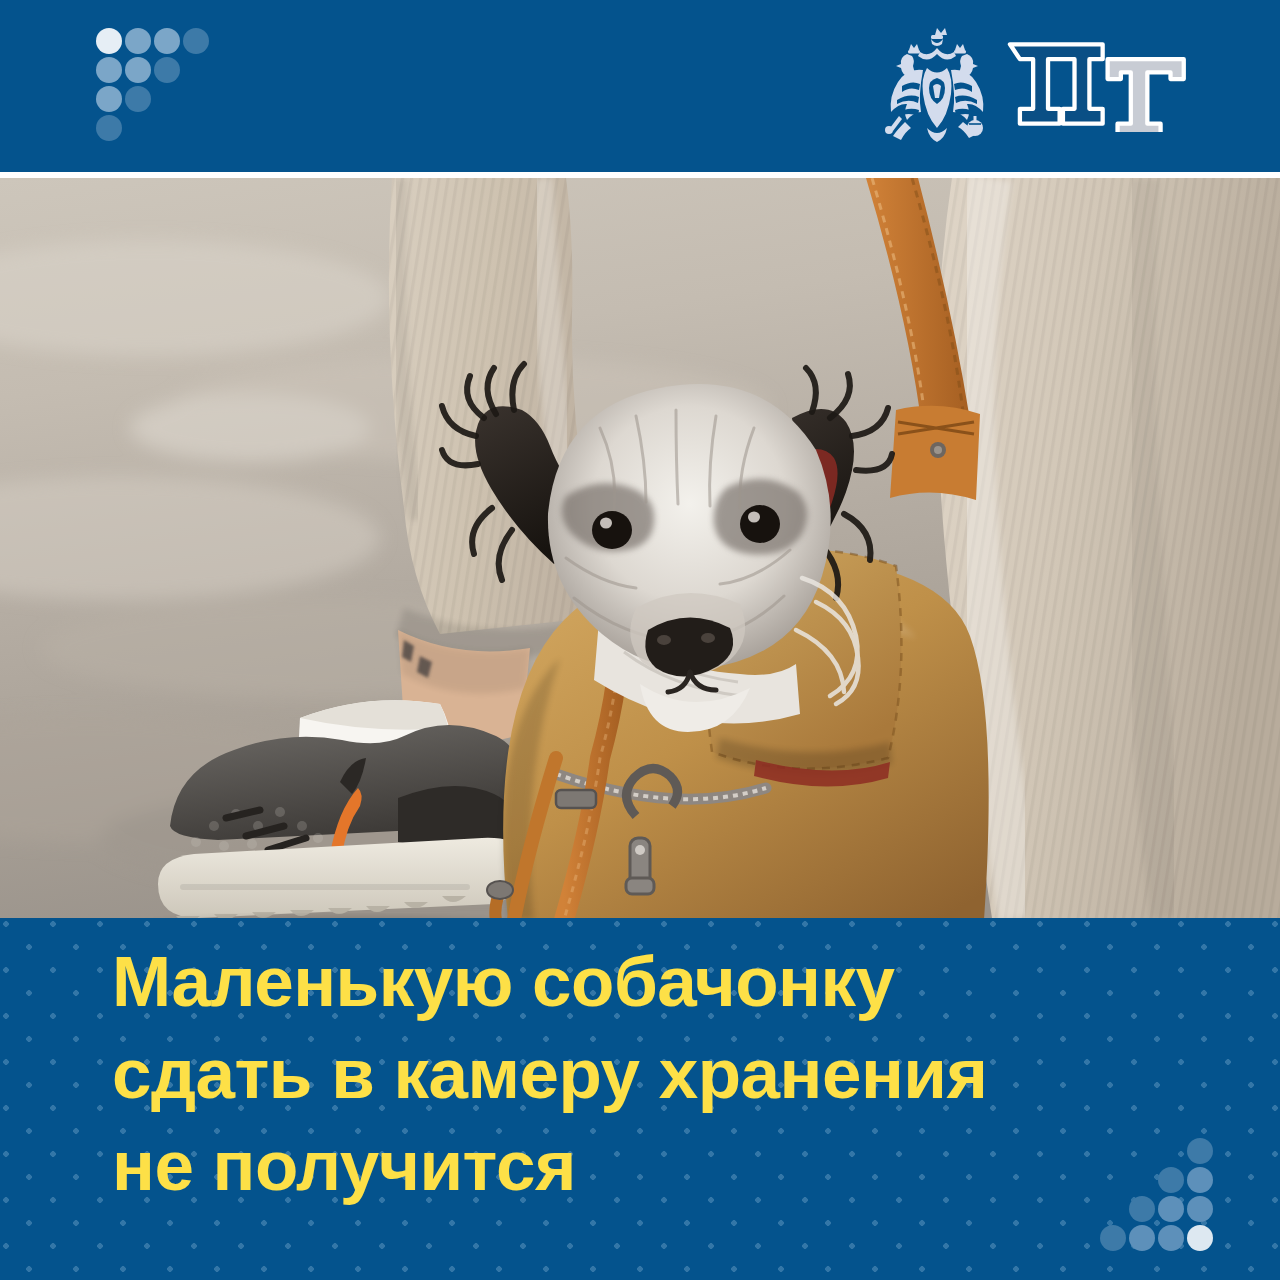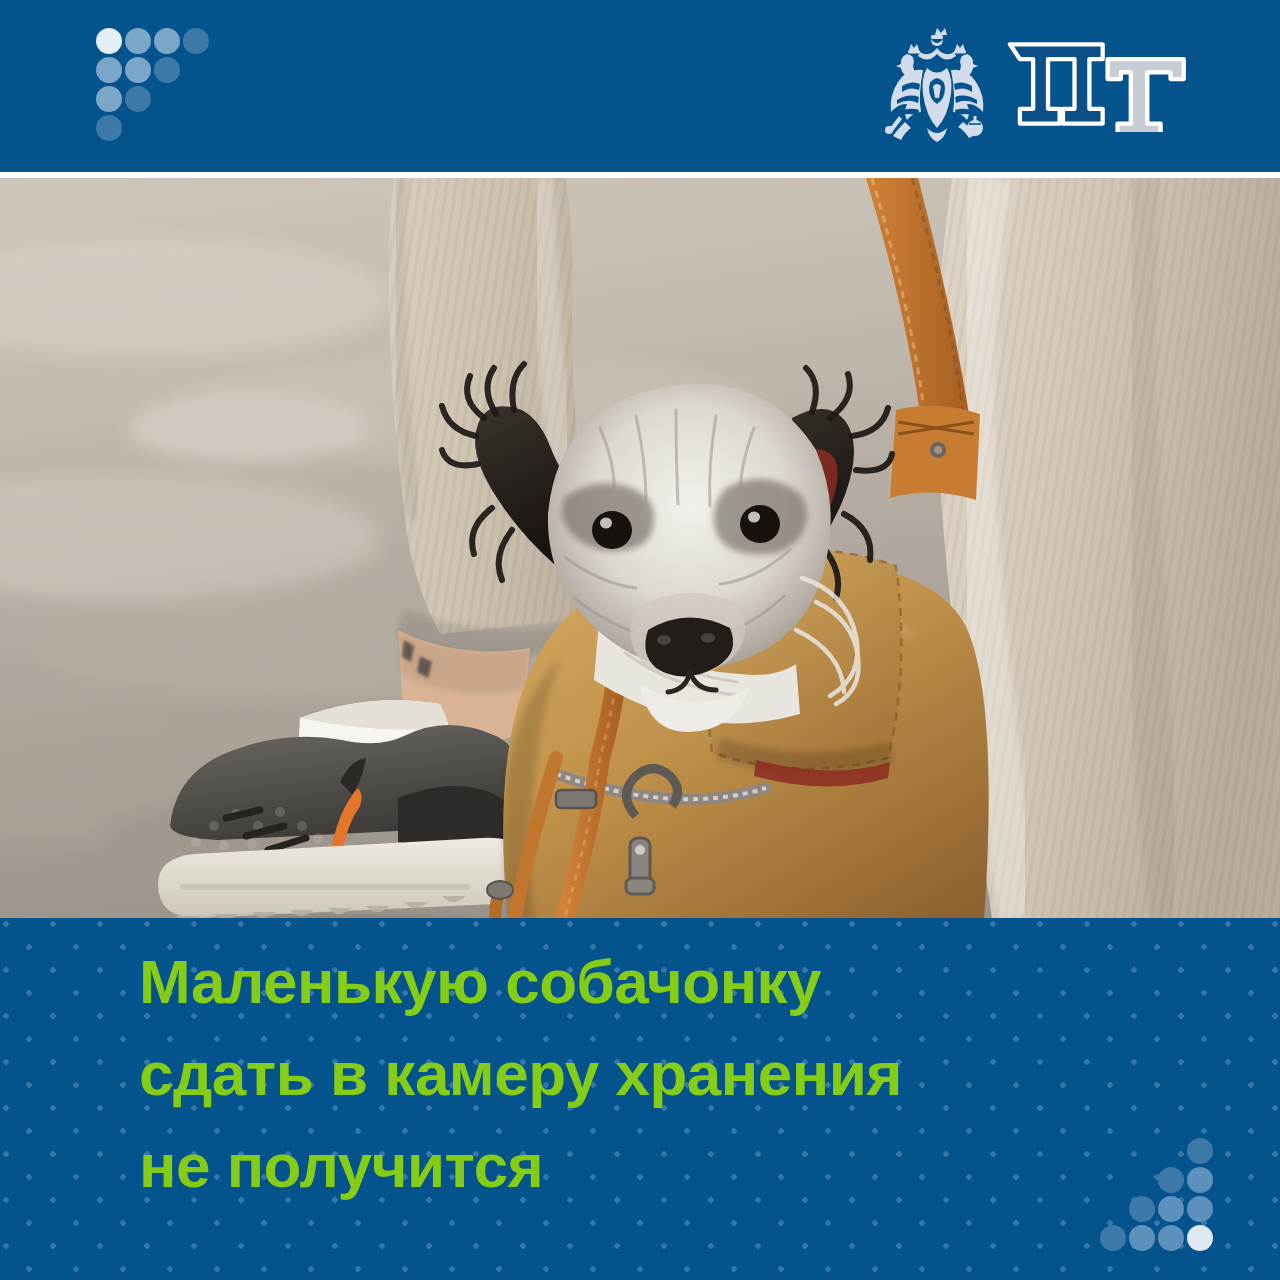--- a/index.html
+++ b/index.html
@@ -87,28 +87,27 @@
       radial-gradient(circle at 6px 6px, rgba(160,200,230,0.30) 2.6px, transparent 3px);
     background-size:47px 46px, 47px 46px;
     background-position:0 0, 23px 23px;
     pointer-events:none;
   }
 
   .headline{
     position:absolute;
     left:112px; top:18px;
     width:1010px;
-    color:#84cc16;
+    color:#fde047;
     font-family:"Liberation Sans", sans-serif;
     font-weight:bold;
-    font-size:62px;
+    font-size:71px;
     line-height:92px;
     letter-spacing:-0.5px;
     white-space:pre-line;
-    margin-left:27px;
   }
 
   
   .footer-mark{
     position:absolute;
     right:68px; bottom:30px;
     width:112px; height:112px;
   }
   .footer-mark .dot{
     position:absolute;

